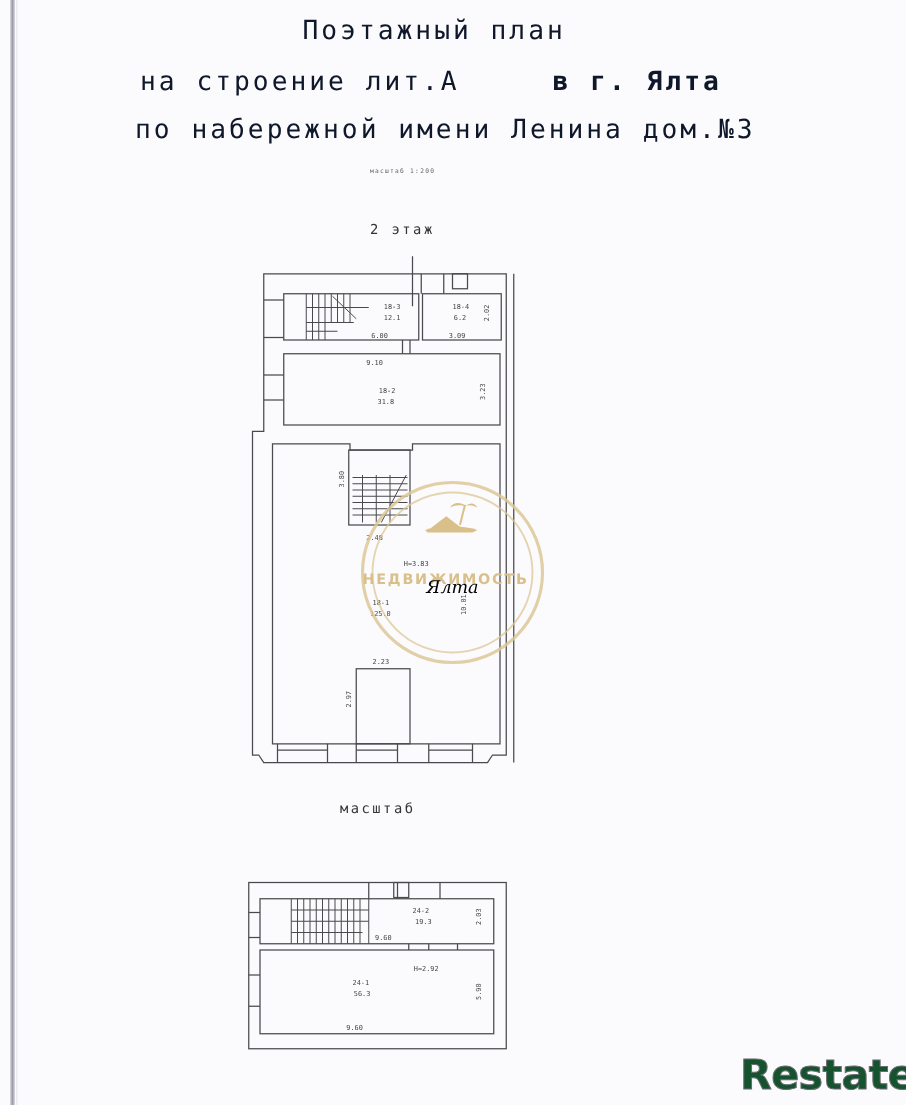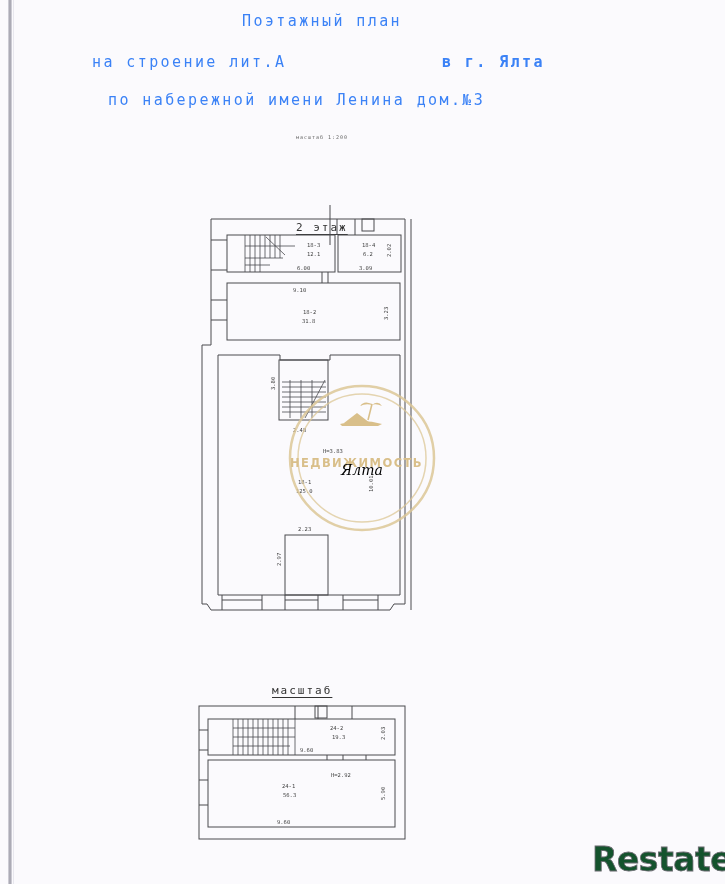--- a/index.html
+++ b/index.html
@@ -12,29 +12,29 @@
   }
   .page-edge {
     position: absolute; left: 8px; top: 0; width: 4px; height: 884px;
     background: linear-gradient(90deg, #dcdbe3, #9c9ba6 50%, #dcdbe3);
   }
   .page-edge2 {
     position: absolute; left: 13px; top: 0; width: 1px; height: 884px;
     background: #e8e7ee;
   }
   .title-line {
-    position: absolute; font-size: 15px; letter-spacing: 2.4px; color: #3b82f6;
+    position: absolute; font-size: 21px; letter-spacing: 2.4px; color: #0f172a;
     white-space: nowrap;
   }
   .scale {
     position: absolute; left: 296px; top: 134px; font-size: 5px; letter-spacing: 1px; color: #666;
   }
   .section-label {
     position: absolute; font-size: 11px; letter-spacing: 2px; color: #333;
-    text-decoration: underline; text-underline-offset: 3px; margin-top: 44px;
+    text-underline-offset: 3px;
   }
   svg.plan { position: absolute; overflow: visible; }
   svg text { font-family: "DejaVu Sans Mono", monospace; fill: #444; }
   .watermark { position: absolute; left: 282px; top: 378px; width: 160px; height: 160px; }
   .watermark-text {
     position: absolute; left: 290px; top: 456px;
     font-family: "DejaVu Sans", sans-serif; font-weight: bold;
     font-size: 11.5px; letter-spacing: 1.4px; color: #d9bf8a;
     white-space: nowrap;
   }
@@ -51,21 +51,21 @@
   }
 </style>
 </head>
 <body>
 
 <div class="page-edge"></div>
 <div class="page-edge2"></div>
 
 <div>
   <div class="title-line" style="left:242px; top:12px;">Поэтажный план</div>
-  <div class="title-line" style="left:92px; top:53px;">на строение лит.А</div>
+  <div class="title-line" style="left:112px; top:53px;">на строение лит.А</div>
   <div class="title-line" style="left:442px; top:53px;font-weight:bold;">в г. Ялта</div>
   <div class="title-line" style="left:108px; top:91px;">по набережной имени Ленина  дом.№3</div>
   <div class="scale">масштаб 1:200</div>
 </div>
 
 <div class="section-label" style="left:296px; top:177px;">2 этаж</div>
 
 <svg class="plan" style="left:0; top:0;" width="725" height="884" viewBox="0 0 725 884">
   <g stroke="#4a4a4e" stroke-width="1" fill="none">
 

